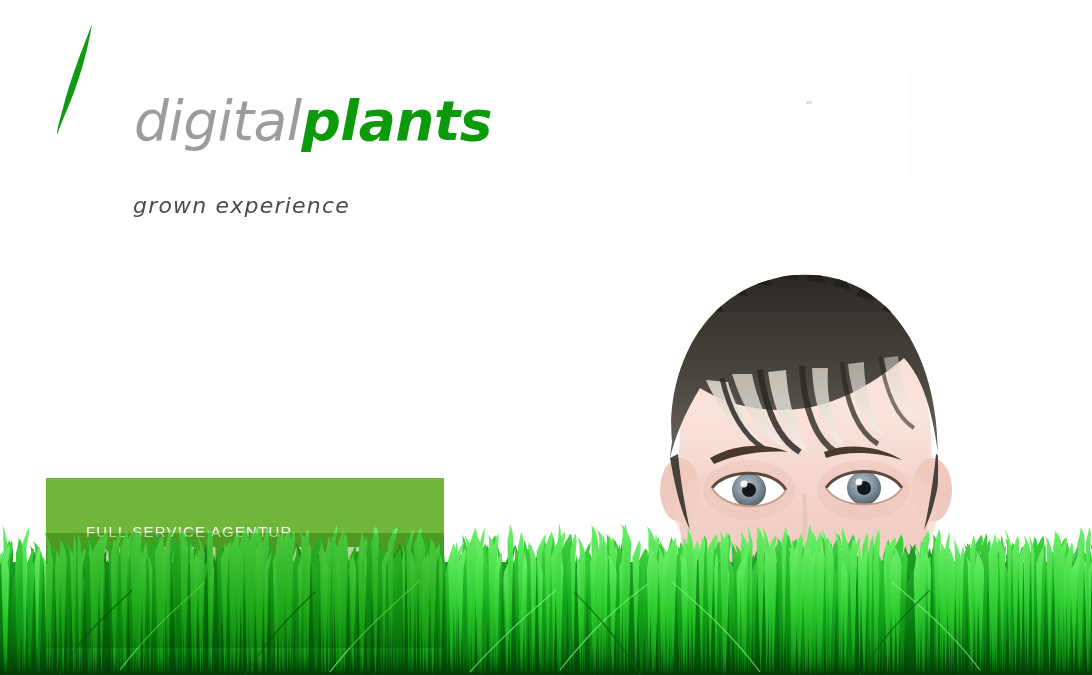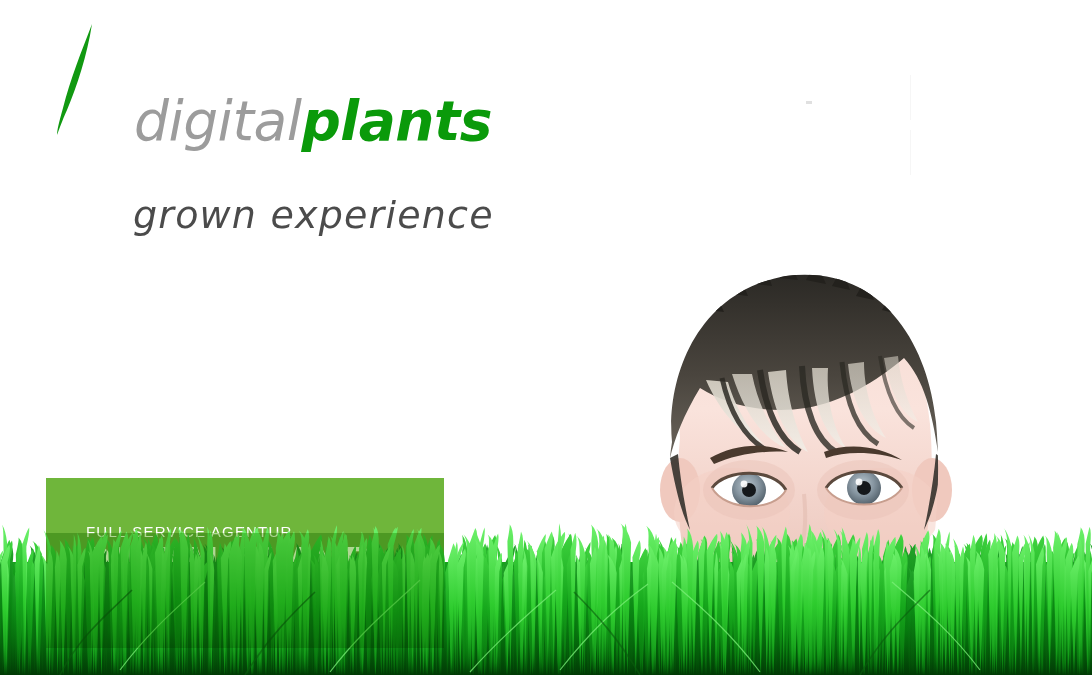--- a/index.html
+++ b/index.html
@@ -12,21 +12,21 @@
   
   .logo{position:absolute;left:46px;top:22px;width:300px;height:120px;}
   .logo-mark{position:absolute;left:0;top:0;width:60px;height:115px;}
   .logo-word{position:absolute;left:52px;top:72px;white-space:nowrap;
     font-size:55px;font-style:italic;letter-spacing:-0.5px;line-height:1;margin-left:36px;}
   .logo-digital{color:#9c9c9c;font-weight:400;font-family:"DejaVu Sans",sans-serif;}
   .logo-plants{color:#0a9a0a;font-weight:600;font-family:"DejaVu Sans",sans-serif;}
 
   
   .tagline{position:absolute;left:133px;top:193px;
-    font-size:38px;font-style:italic;font-weight:300;color:#4b4b4b;
+    font-size:22px;font-style:italic;font-weight:300;color:#4b4b4b;
     letter-spacing:1.2px;font-family:"DejaVu Sans",sans-serif;white-space:nowrap;}
 
   
   .artifact{position:absolute;background:#f4f4f4;}
   .artifact.v2{left:910px;top:75px;width:1px;height:45px;background:rgba(0,0,0,.035);}
   .artifact.v3{left:910px;top:130px;width:1px;height:45px;background:rgba(0,0,0,.035);}
   .artifact.dot{left:806px;top:101px;width:6px;height:3px;background:rgba(0,0,0,.12);}
 
   
   .face-wrap{position:absolute;left:636px;top:262px;width:340px;height:300px;}

